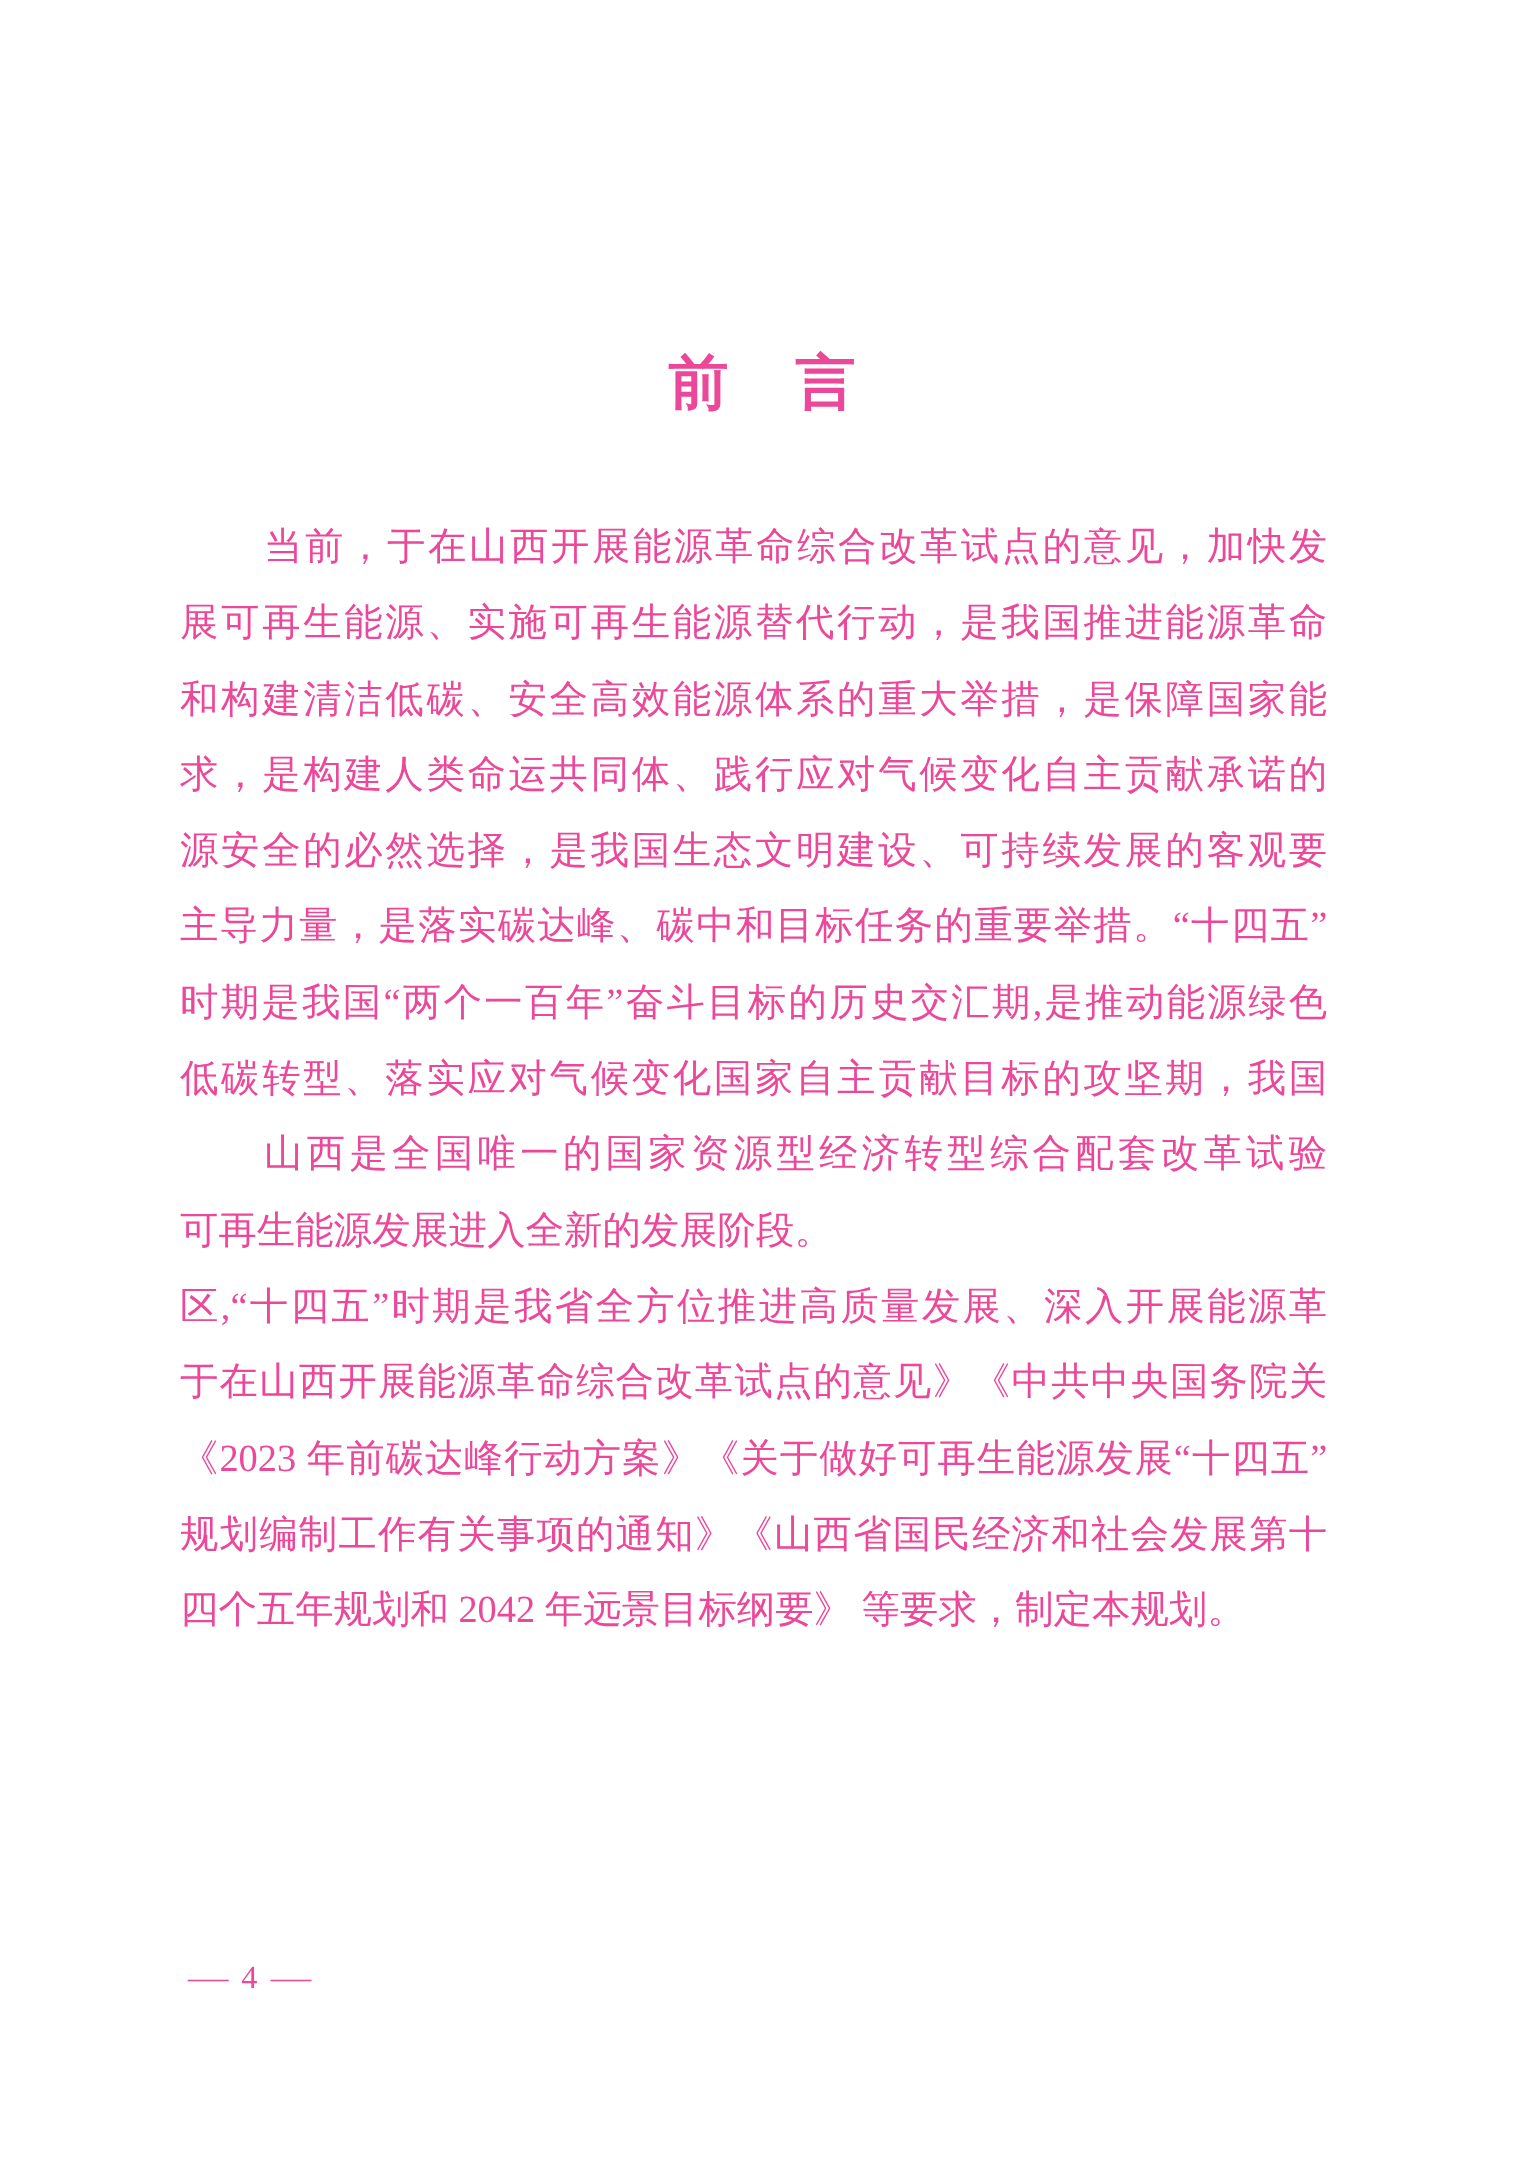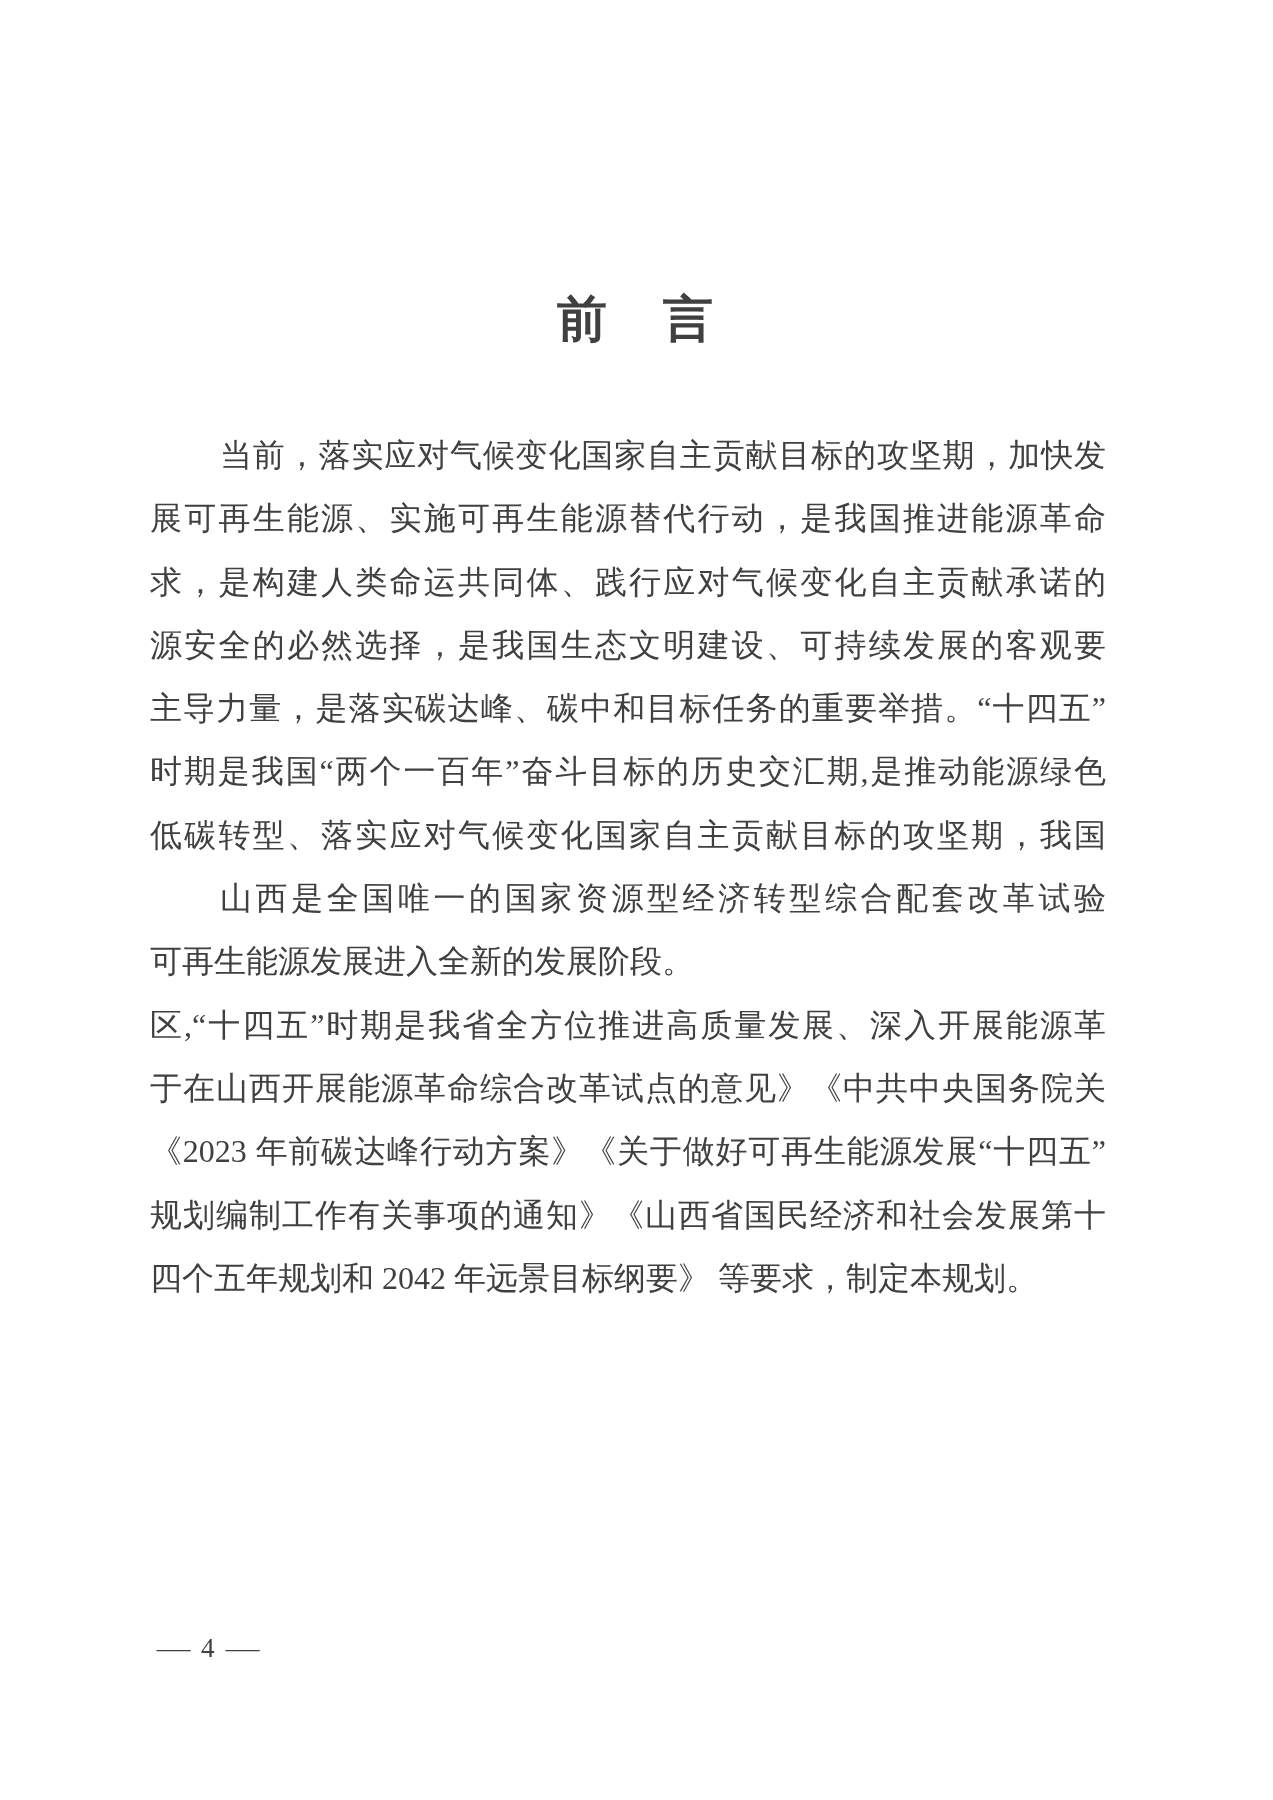--- a/index.html
+++ b/index.html
@@ -5,21 +5,21 @@
   html, body {
     margin: 0;
     padding: 0;
     background: #ffffff;
   }
   .page {
     position: relative;
     width: 1273px;
     height: 1800px;
     background: #ffffff;
-    color: #404040;
+    color: #ec4899;
     font-family: "Liberation Serif", serif;
     overflow: hidden;
   }
   .doc-title {
     position: absolute;
     top: 288px;
     left: 0;
     width: 100%;
     text-align: center;
     font-family: "Liberation Sans", sans-serif;
@@ -66,22 +66,23 @@
 </style>
 </head>
 <body>
 
 <div class="page">
 
   <div class="doc-title">前　言</div>
 
   <div class="body-text">
 
-    <div class="line indent">当前，落实应对气候变化国家自主贡献目标的攻坚期，加快发</div>
+    <div class="line indent">当前，于在山西开展能源革命综合改革试点的意见，加快发</div>
     <div class="line">展可再生能源、实施可再生能源替代行动，是我国推进能源革命</div>
+    <div class="line">和构建清洁低碳、安全高效能源体系的重大举措，是保障国家能</div>
     <div class="line">求，是构建人类命运共同体、践行应对气候变化自主贡献承诺的</div>
     <div class="line">源安全的必然选择，是我国生态文明建设、可持续发展的客观要</div>
     <div class="line">主导力量，是落实碳达峰、碳中和目标任务的重要举措。“十四五”</div>
     <div class="line">时期是我国“两个一百年”奋斗目标的历史交汇期,是推动能源绿色</div>
     <div class="line">低碳转型、落实应对气候变化国家自主贡献目标的攻坚期，我国</div>
     <div class="line indent">山西是全国唯一的国家资源型经济转型综合配套改革试验</div>
 
     <div class="line last">可再生能源发展进入全新的发展阶段。</div>
     <div class="line">区,“十四五”时期是我省全方位推进高质量发展、深入开展能源革</div>
     <div class="line">于在山西开展能源革命综合改革试点的意见》《中共中央国务院关</div>

